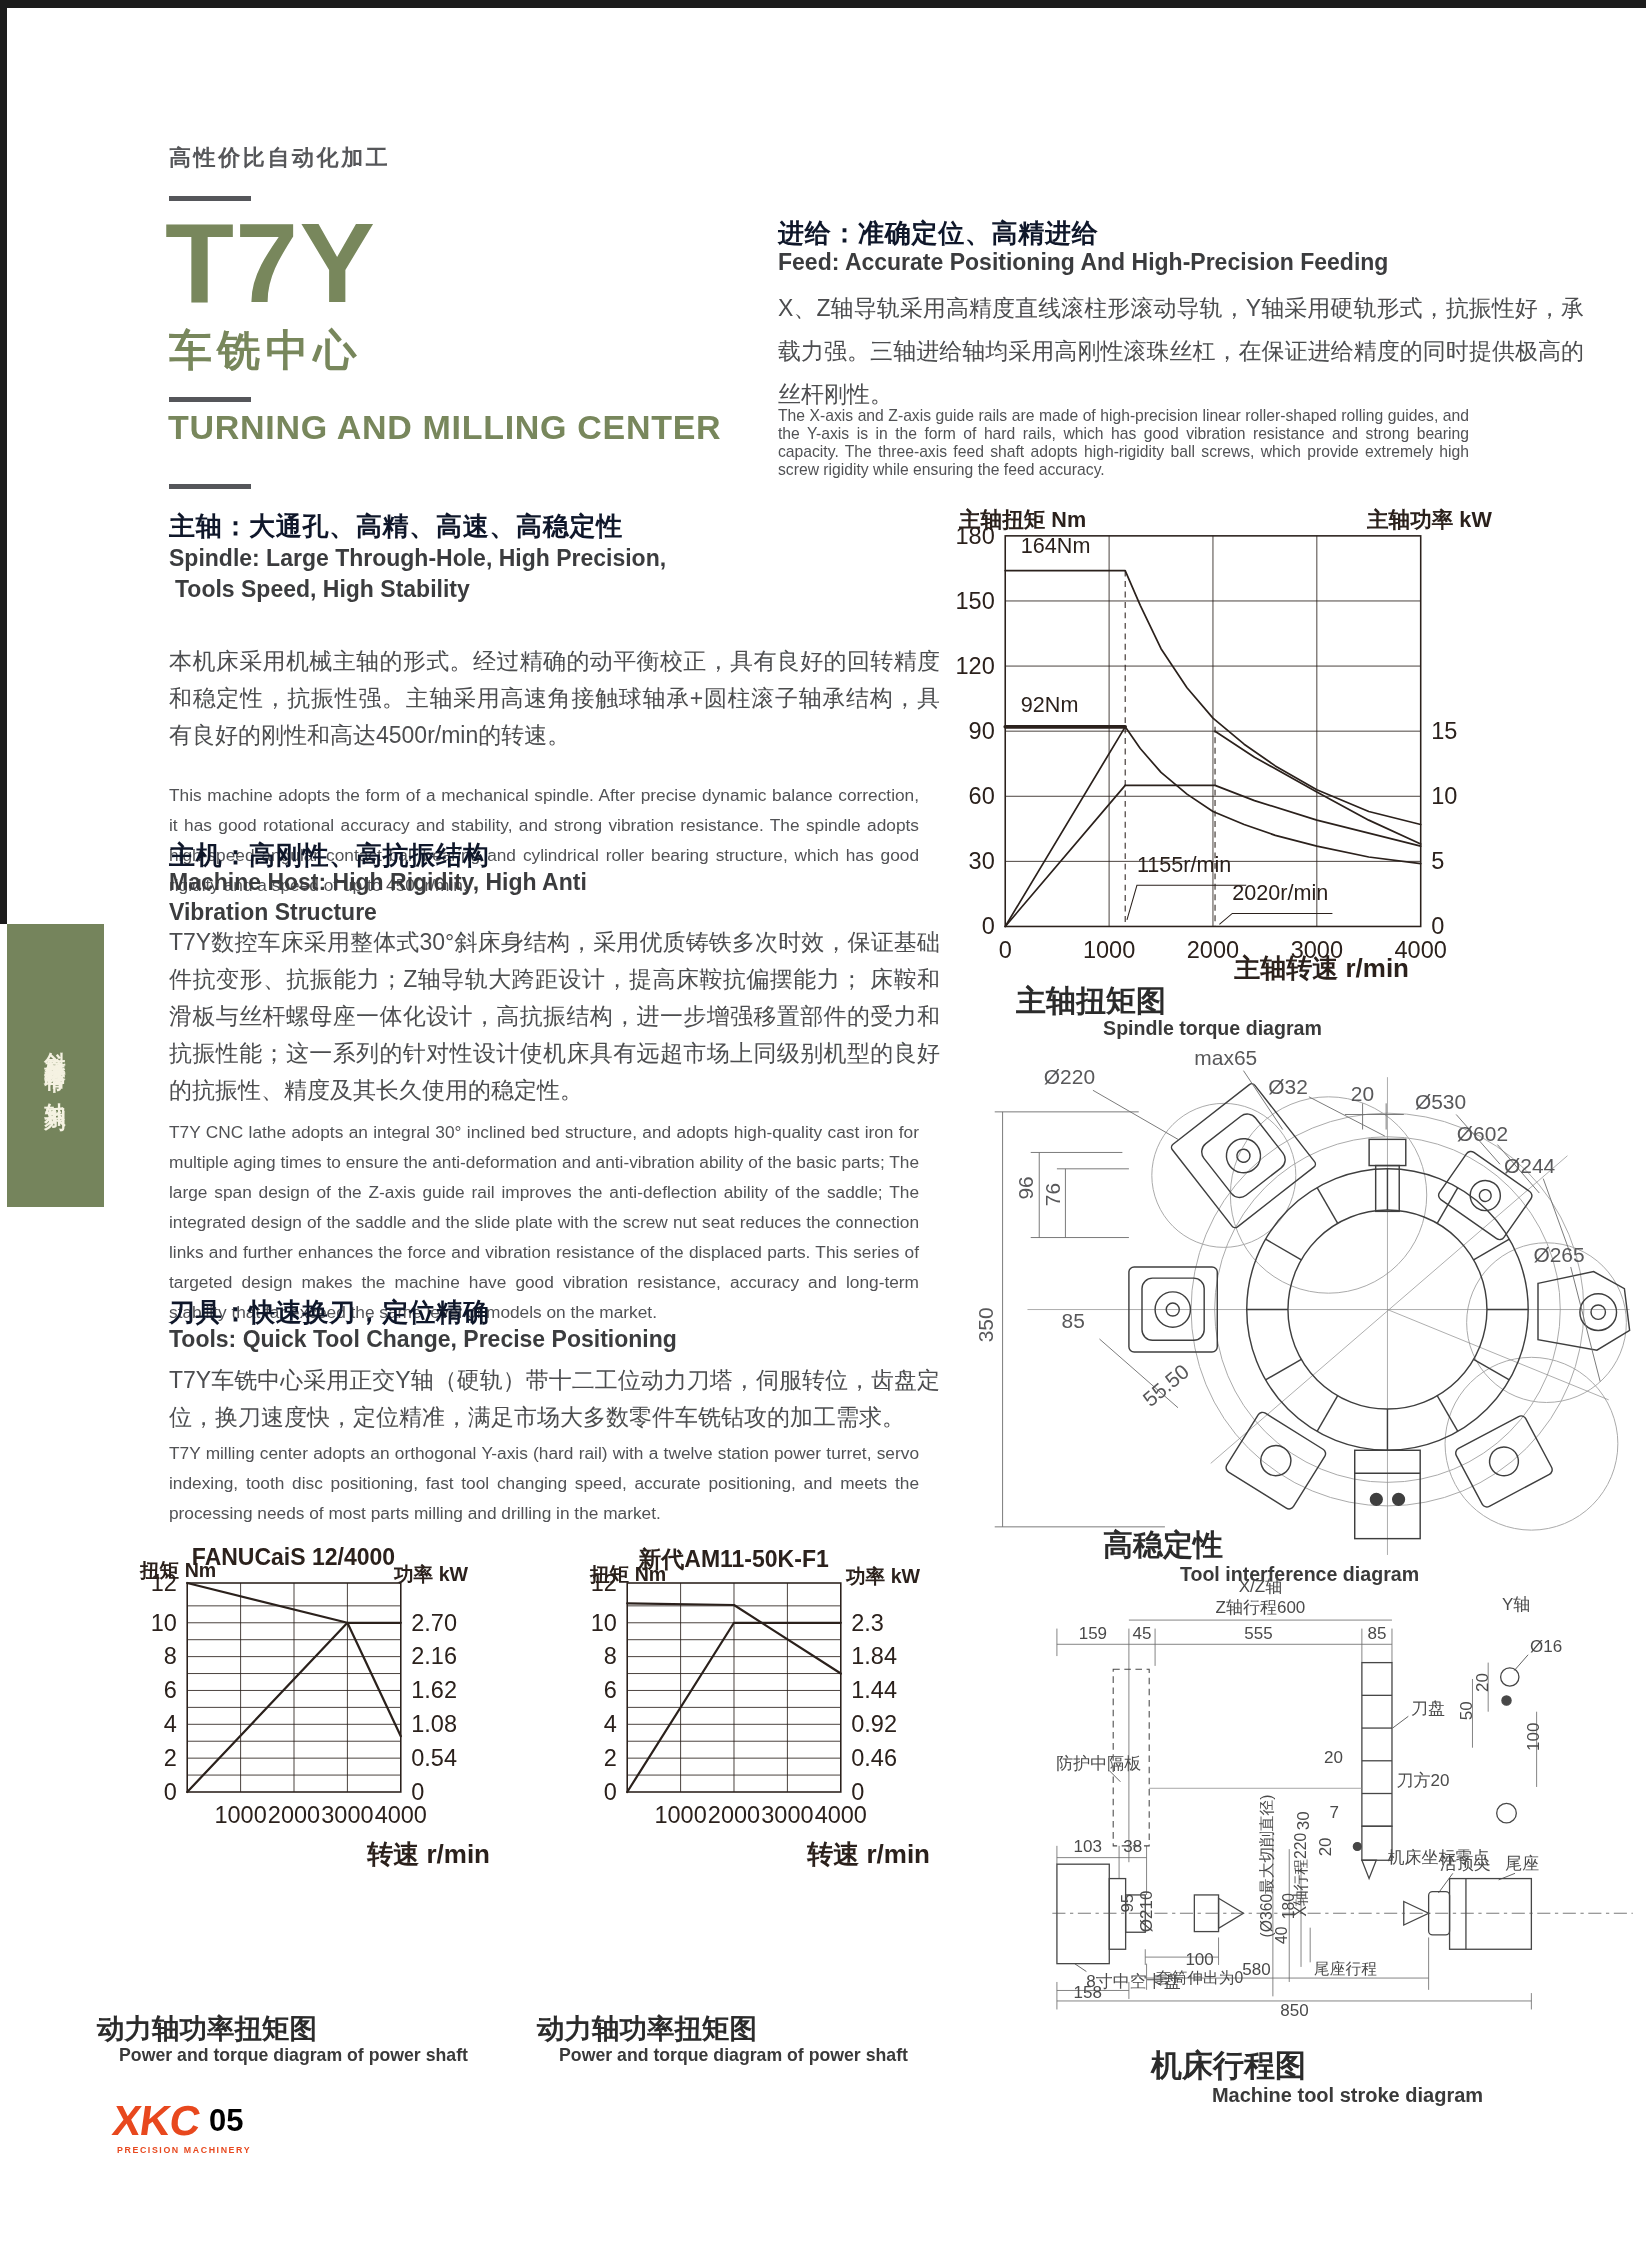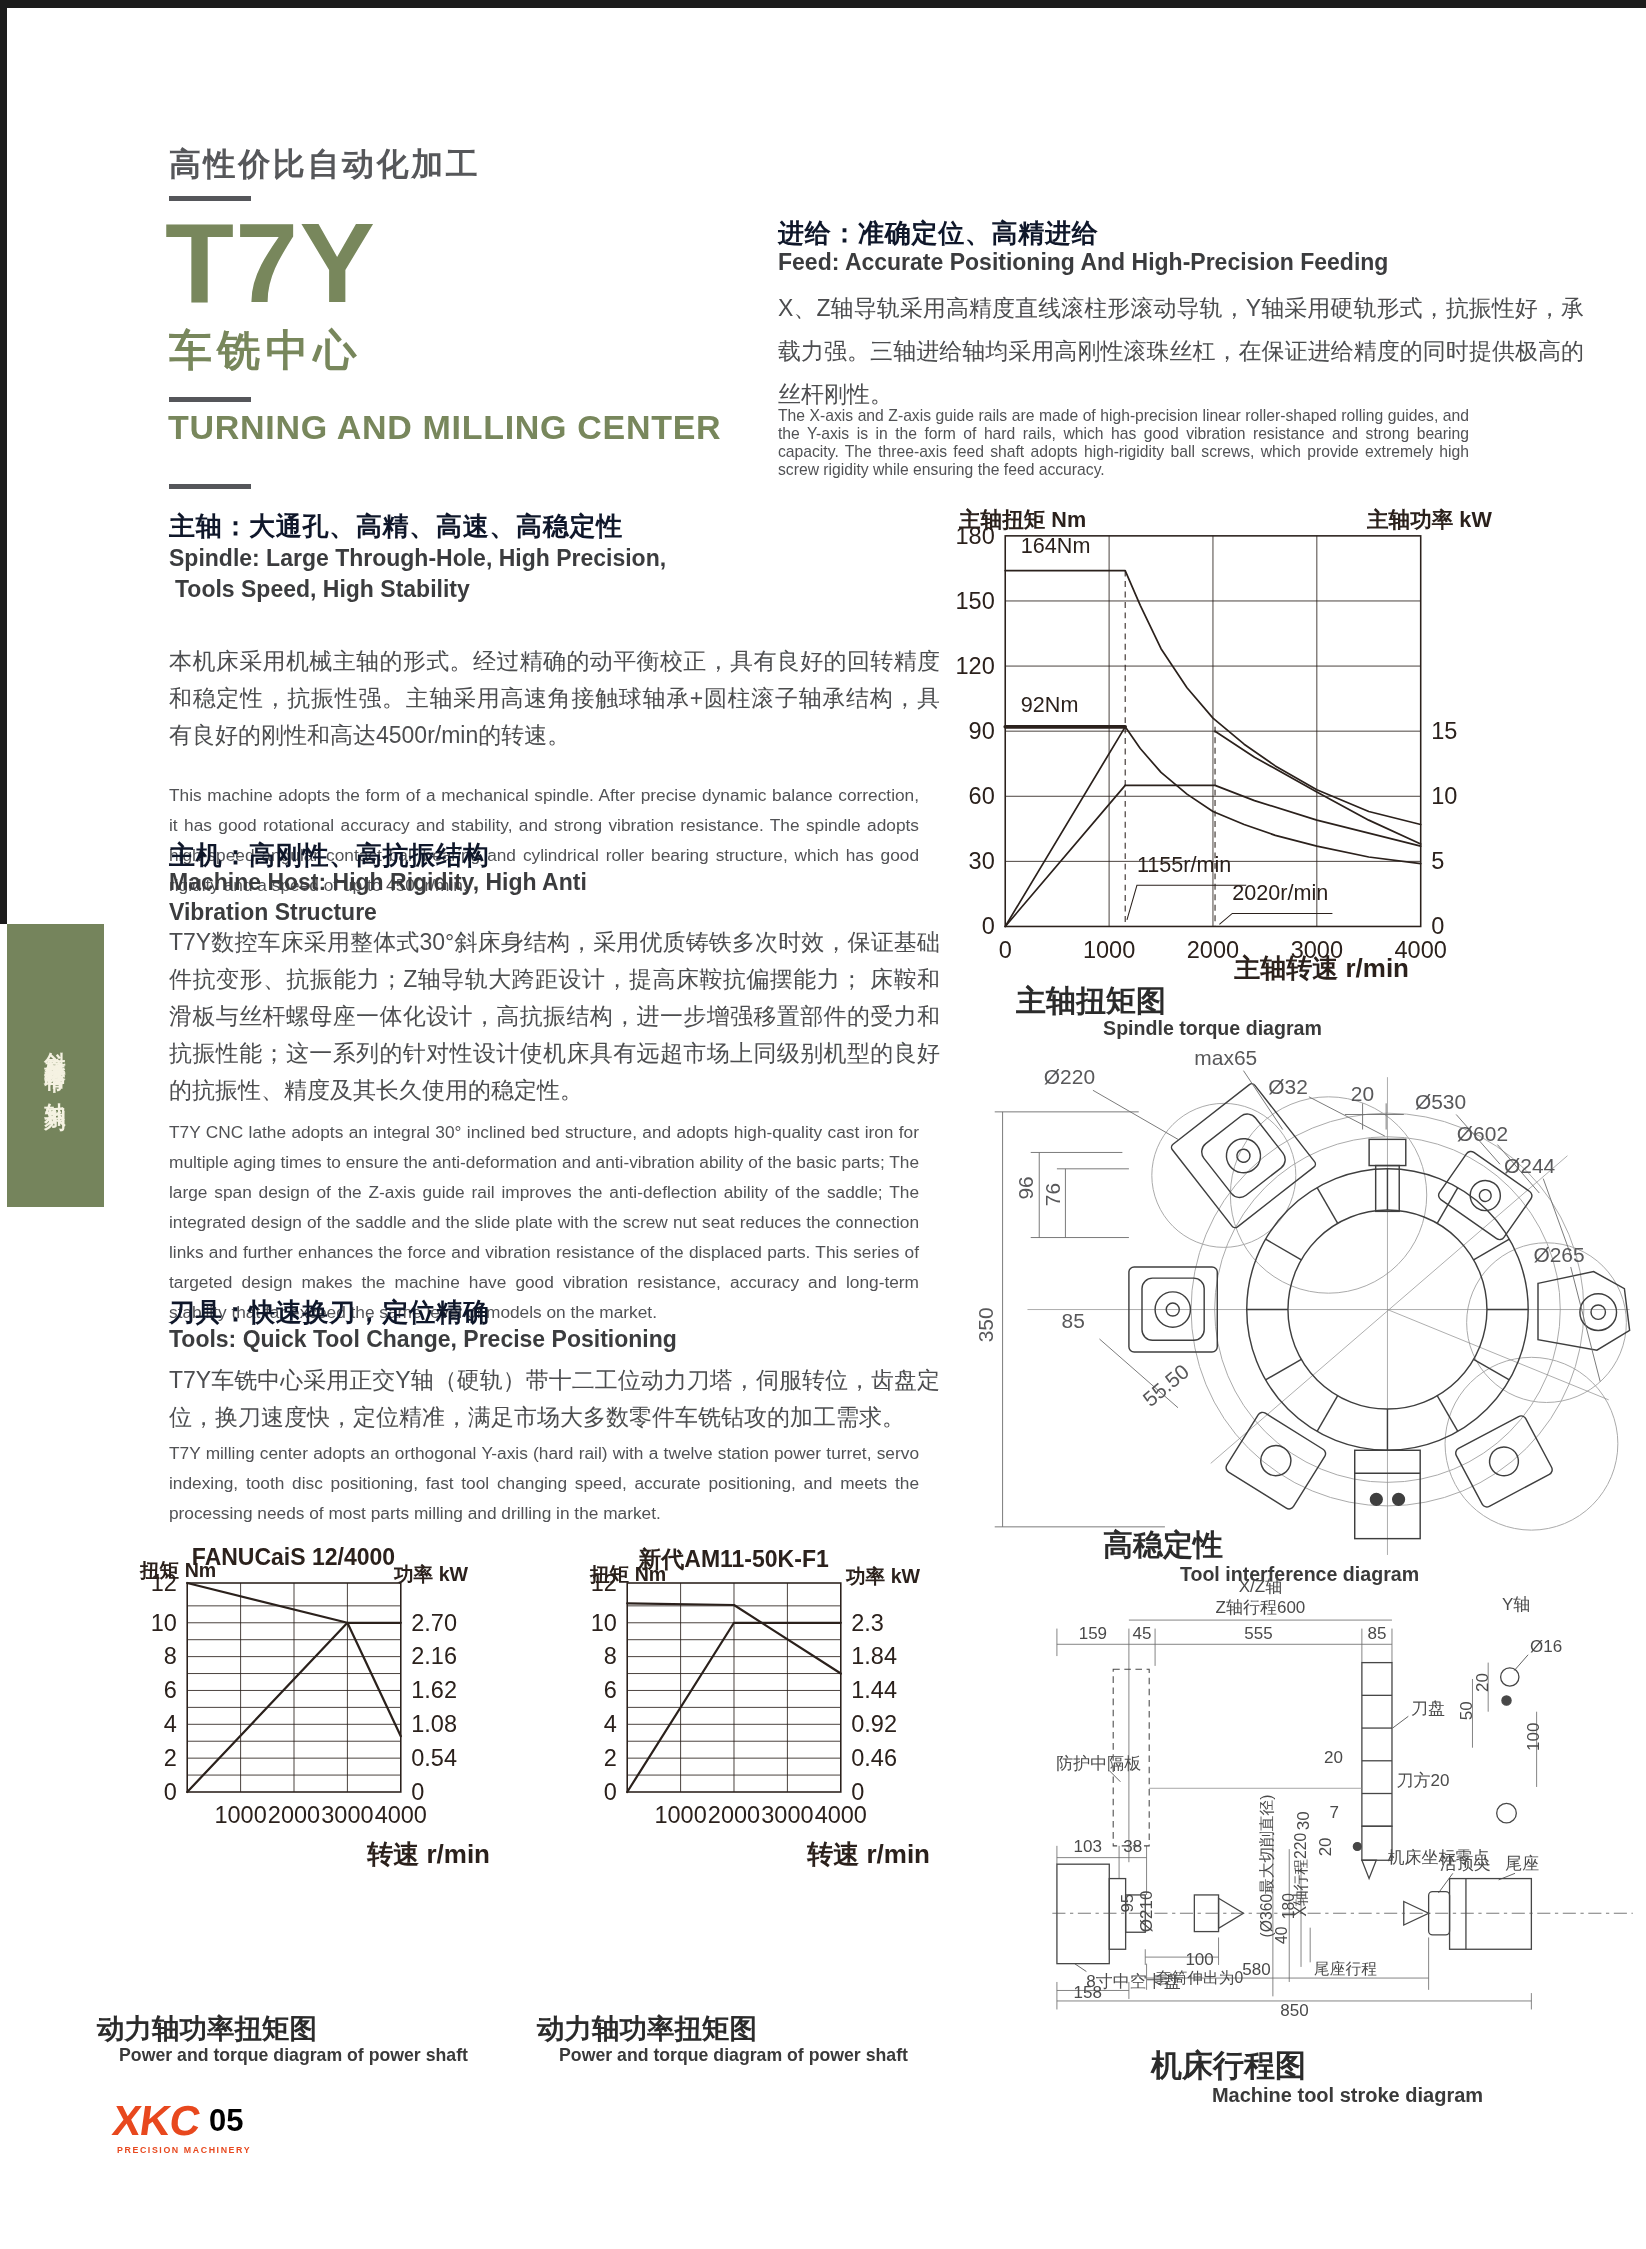--- a/index.html
+++ b/index.html
@@ -3,21 +3,21 @@
 <meta charset="utf-8">
 <style>
   html,body{margin:0;padding:0}
   body{position:relative;width:1646px;height:2250px;background:#ffffff;
        font-family:"Liberation Sans",sans-serif;color:#4e4f51;overflow:hidden}
   .abs{position:absolute}
   svg{overflow:visible;display:block}
   svg text{font-family:"Liberation Sans",sans-serif}
   .bar{background:#1c1c1c}
   .dash{background:#55565a;width:82px;height:4.6px}
-  .tagline{font-size:32px;letter-spacing:2.6px;color:#56575a;font-weight:600}
+  .tagline{font-size:22px;letter-spacing:2.6px;color:#56575a;font-weight:600}
   .model{font-size:113px;font-weight:900;color:#78875c;line-height:1;letter-spacing:1.3px}
   .name-cn{font-size:43px;font-weight:800;color:#78875c;letter-spacing:5.2px}
   .name-en{font-size:34px;font-weight:800;color:#78875c;letter-spacing:0.7px}
   .h-cn{font-size:26px;font-weight:800;color:#0f172a;letter-spacing:0.7px}
   .h-en{font-size:23px;font-weight:800;color:#3b3c3e}
   .p-cn{font-size:23px;line-height:37px;color:#4c4d4f;text-align:justify}
   .p-cn.feed{line-height:43px}
   .p-en{font-size:17.3px;line-height:30px;color:#515255;text-align:justify}
   .p-en.feed{font-size:15.7px;line-height:18px}
   .sidebar{background:#75845c;color:#f5f2e2;writing-mode:vertical-rl;text-orientation:upright;

